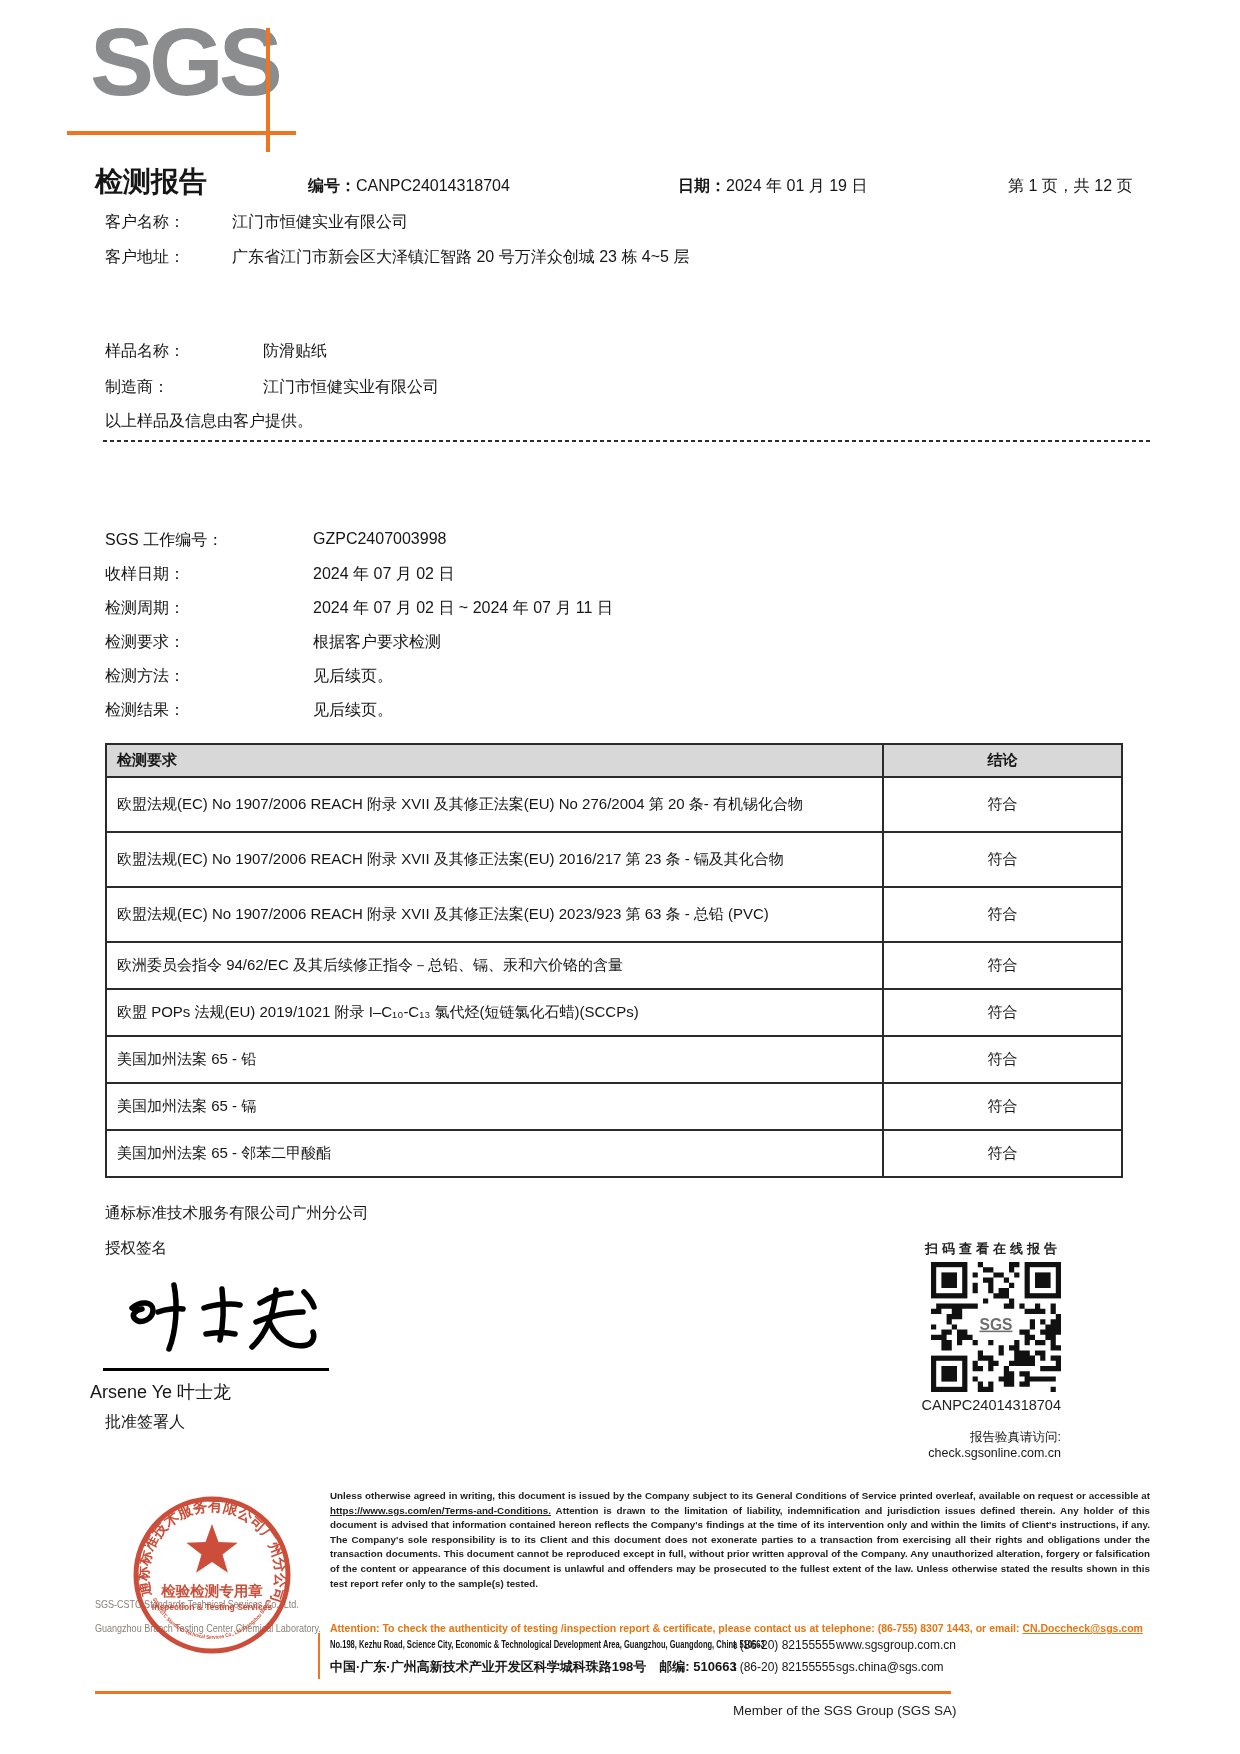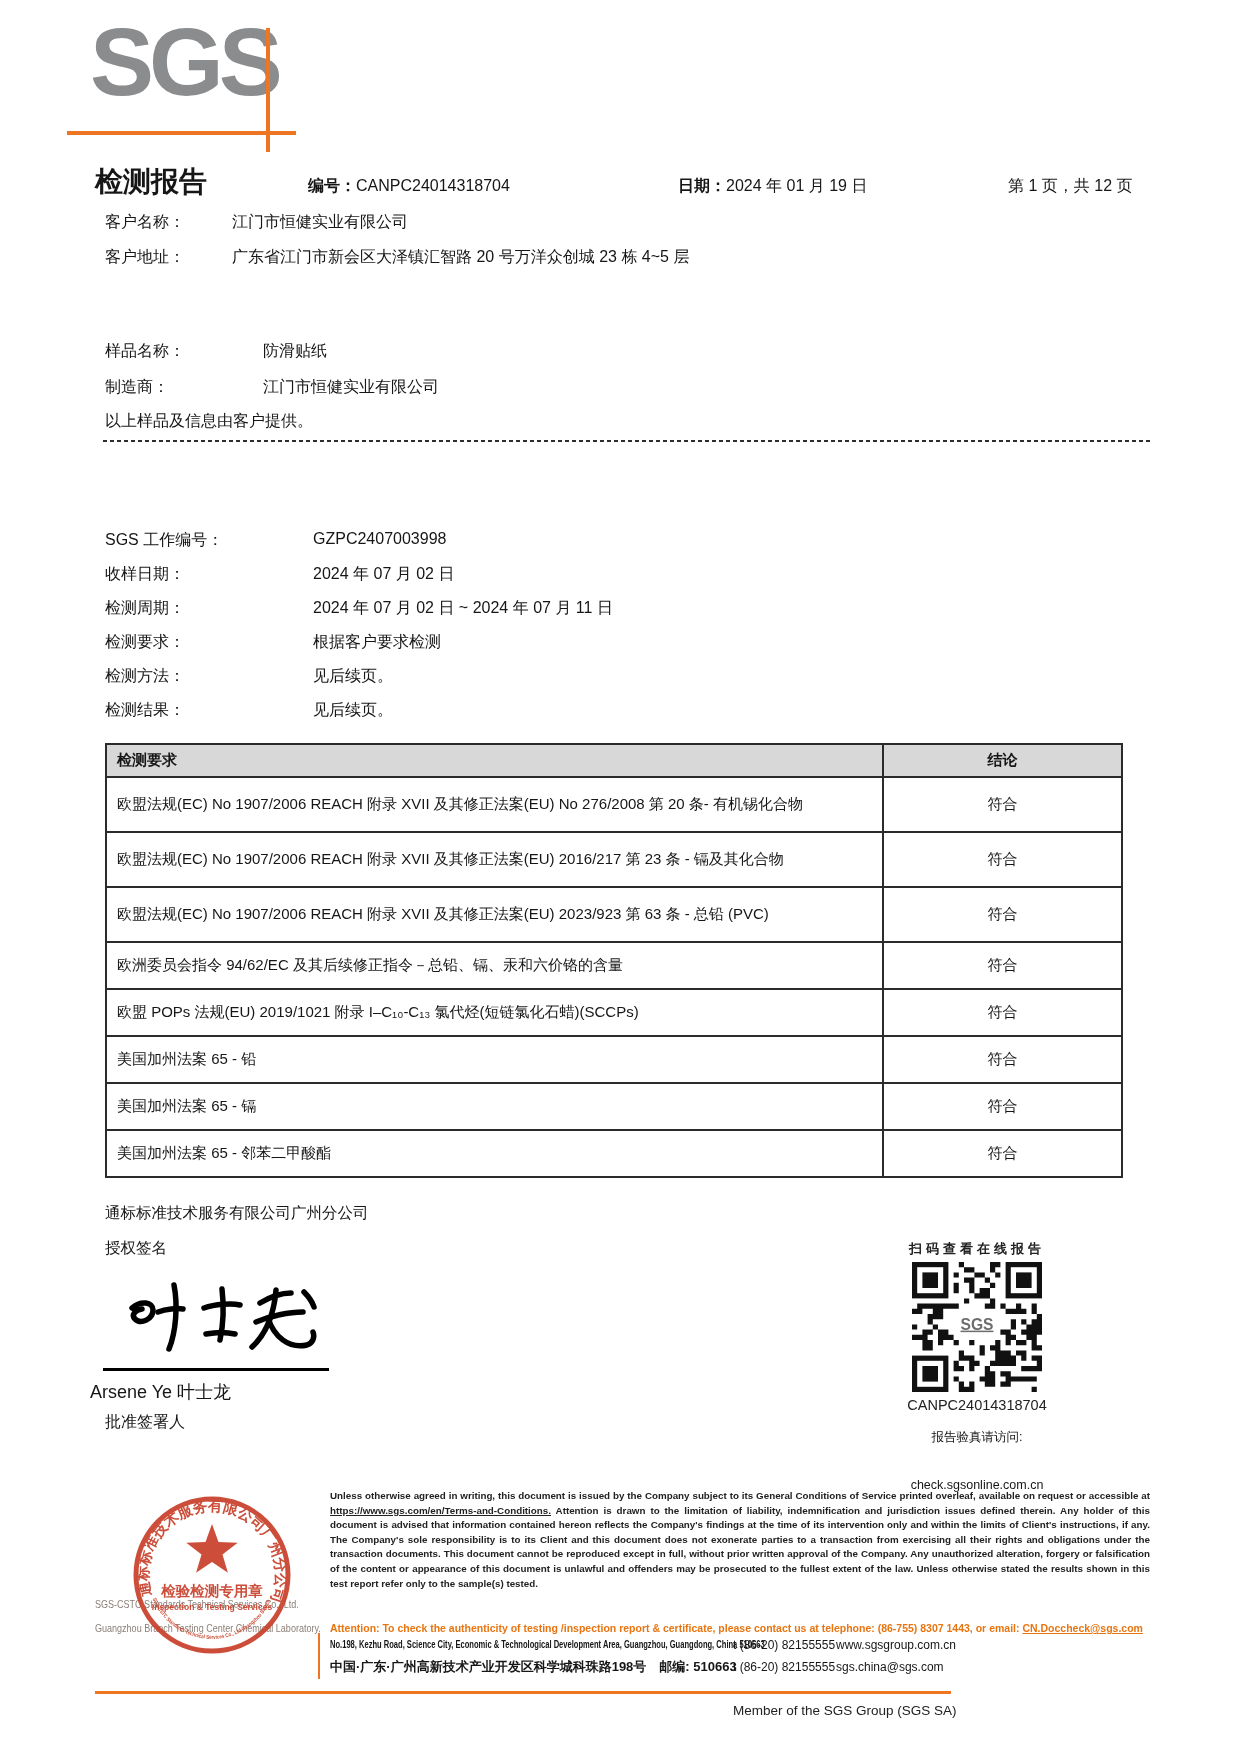--- a/index.html
+++ b/index.html
@@ -43,26 +43,26 @@
   tr.h1 { height:47px; }
 
   
   .signoff-company { position:absolute; left:105px; top:1203px; font-size:15.5px; }
   .signoff-auth    { position:absolute; left:105px; top:1238px; font-size:15.5px; }
   .sign-underline  { position:absolute; left:103px; top:1368px; width:226px; height:3px; background:#000; }
   .signer-name { position:absolute; left:90px; top:1380px; font-size:18px; }
   .signer-role { position:absolute; left:105px; top:1412px; font-size:16px; }
 
   
-  .qr-wrap { position:absolute; left:893px; top:1240px; width:168px; text-align:center; }
+  .qr-wrap { position:absolute; left:893px; top:1240px; width:168px; text-align:right; }
   .qr-caption { font-size:13px; letter-spacing:4px; font-weight:700; color:#222; }
   .qr-svg { margin-top:4px; }
   .qr-report-no { font-size:14.5px; color:#222; margin-top:1px; }
   .qr-verify { font-size:12.5px; margin-top:16px; }
-  .qr-url { font-size:12.5px;margin-top:32px; }
+  .qr-url { font-size:12.5px; }
 
   
   .stamp-behind { position:absolute; left:95px; color:#8b8078; font-size:11px; white-space:nowrap;
       transform:scaleX(0.82); transform-origin:left center; }
   .stamp-svg { position:absolute; left:102px; top:1465px; opacity:0.92; }
   .disclaimer { position:absolute; left:330px; top:1489px; width:820px; font-size:9.8px;
       line-height:14.6px; font-weight:700; color:#222; text-align:justify; }
   .terms-link { text-decoration:underline; }
   .attention { position:absolute; left:330px; top:1621px; width:820px; font-size:10.5px;
       line-height:14.5px; font-weight:700; color:#e87511; text-align:justify; }
@@ -145,21 +145,21 @@
     <colgroup>
         <col style="width:777px">
         <col style="width:239px">
       </colgroup>
     <tbody>
         <tr>
       <th>检测要求</th>
       <th class="concl">结论</th>
     </tr>
     <tr class="h2">
-      <td>欧盟法规(EC) No 1907/2006 REACH 附录 XVII 及其修正法案(EU) No 276/2008 第 20 条- 有机锡化合物</td>
+      <td>欧盟法规(EC) No 1907/2006 REACH 附录 XVII 及其修正法案(EU) No 276/2004 第 20 条- 有机锡化合物</td>
       <td class="concl">符合</td>
     </tr>
     <tr class="h2">
       <td>欧盟法规(EC) No 1907/2006 REACH 附录 XVII 及其修正法案(EU) 2016/217 第 23 条 - 镉及其化合物</td>
       <td class="concl">符合</td>
     </tr>
     <tr class="h2">
       <td>欧盟法规(EC) No 1907/2006 REACH 附录 XVII 及其修正法案(EU) 2023/923 第 63 条 - 总铅 (PVC)</td>
       <td class="concl">符合</td>
     </tr>

